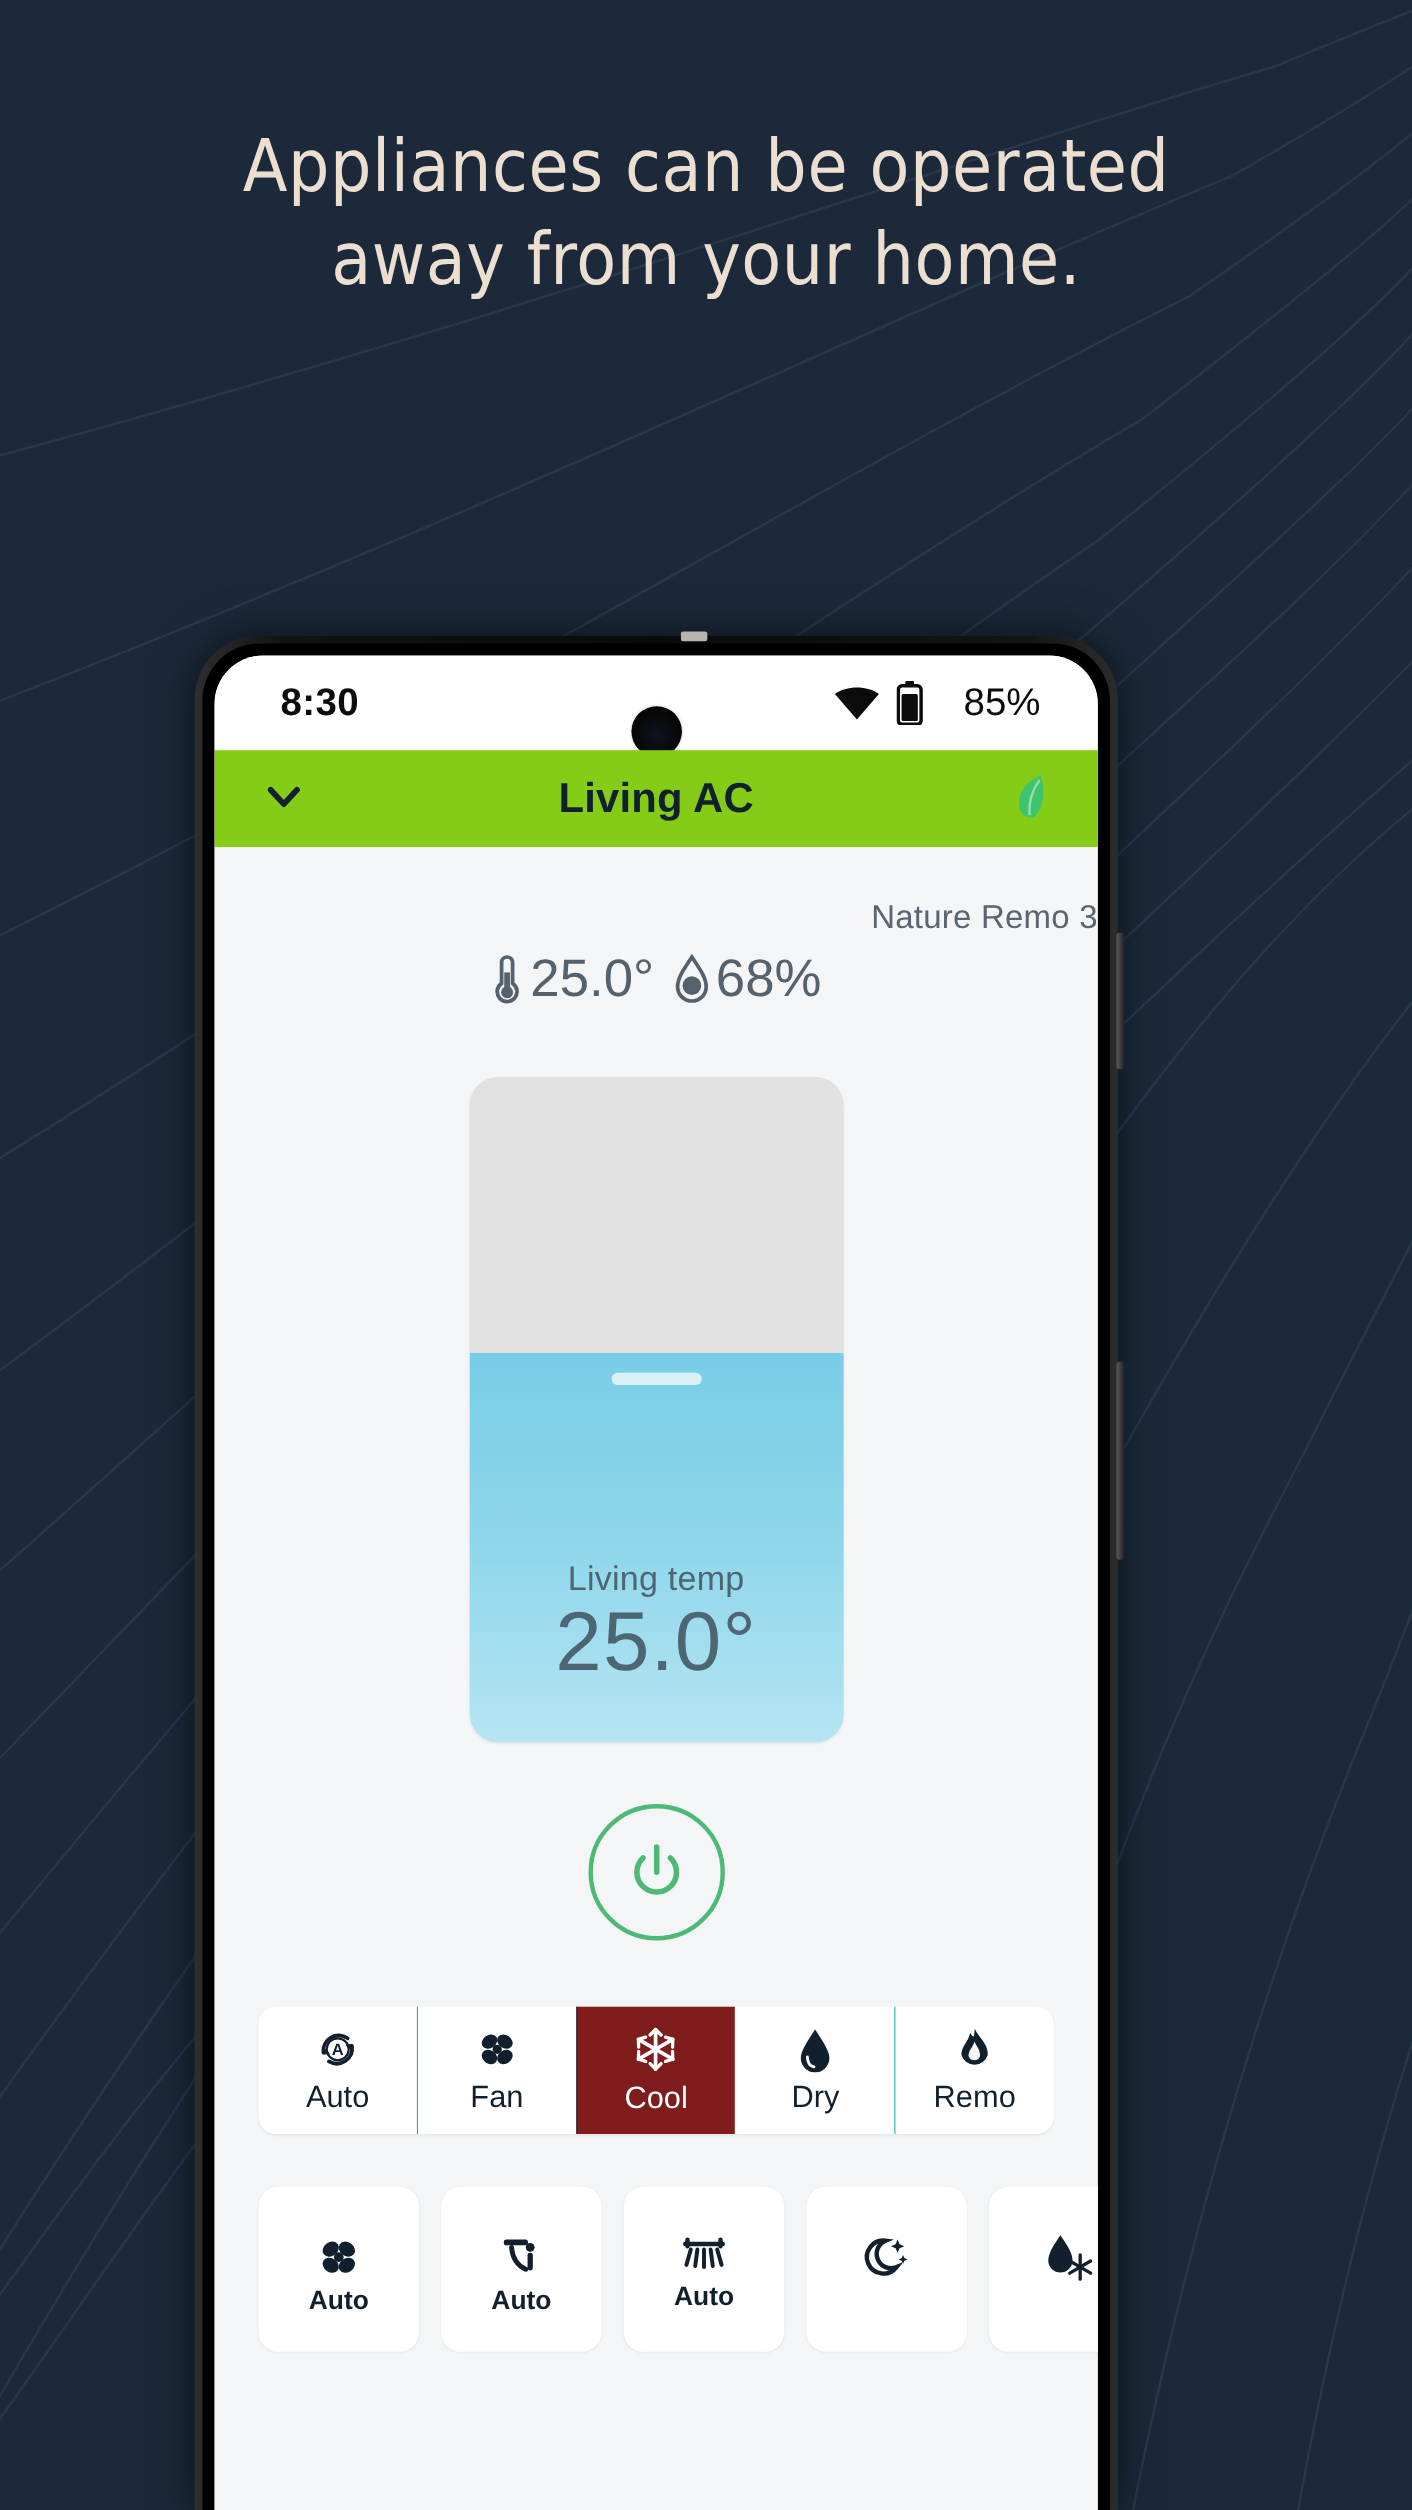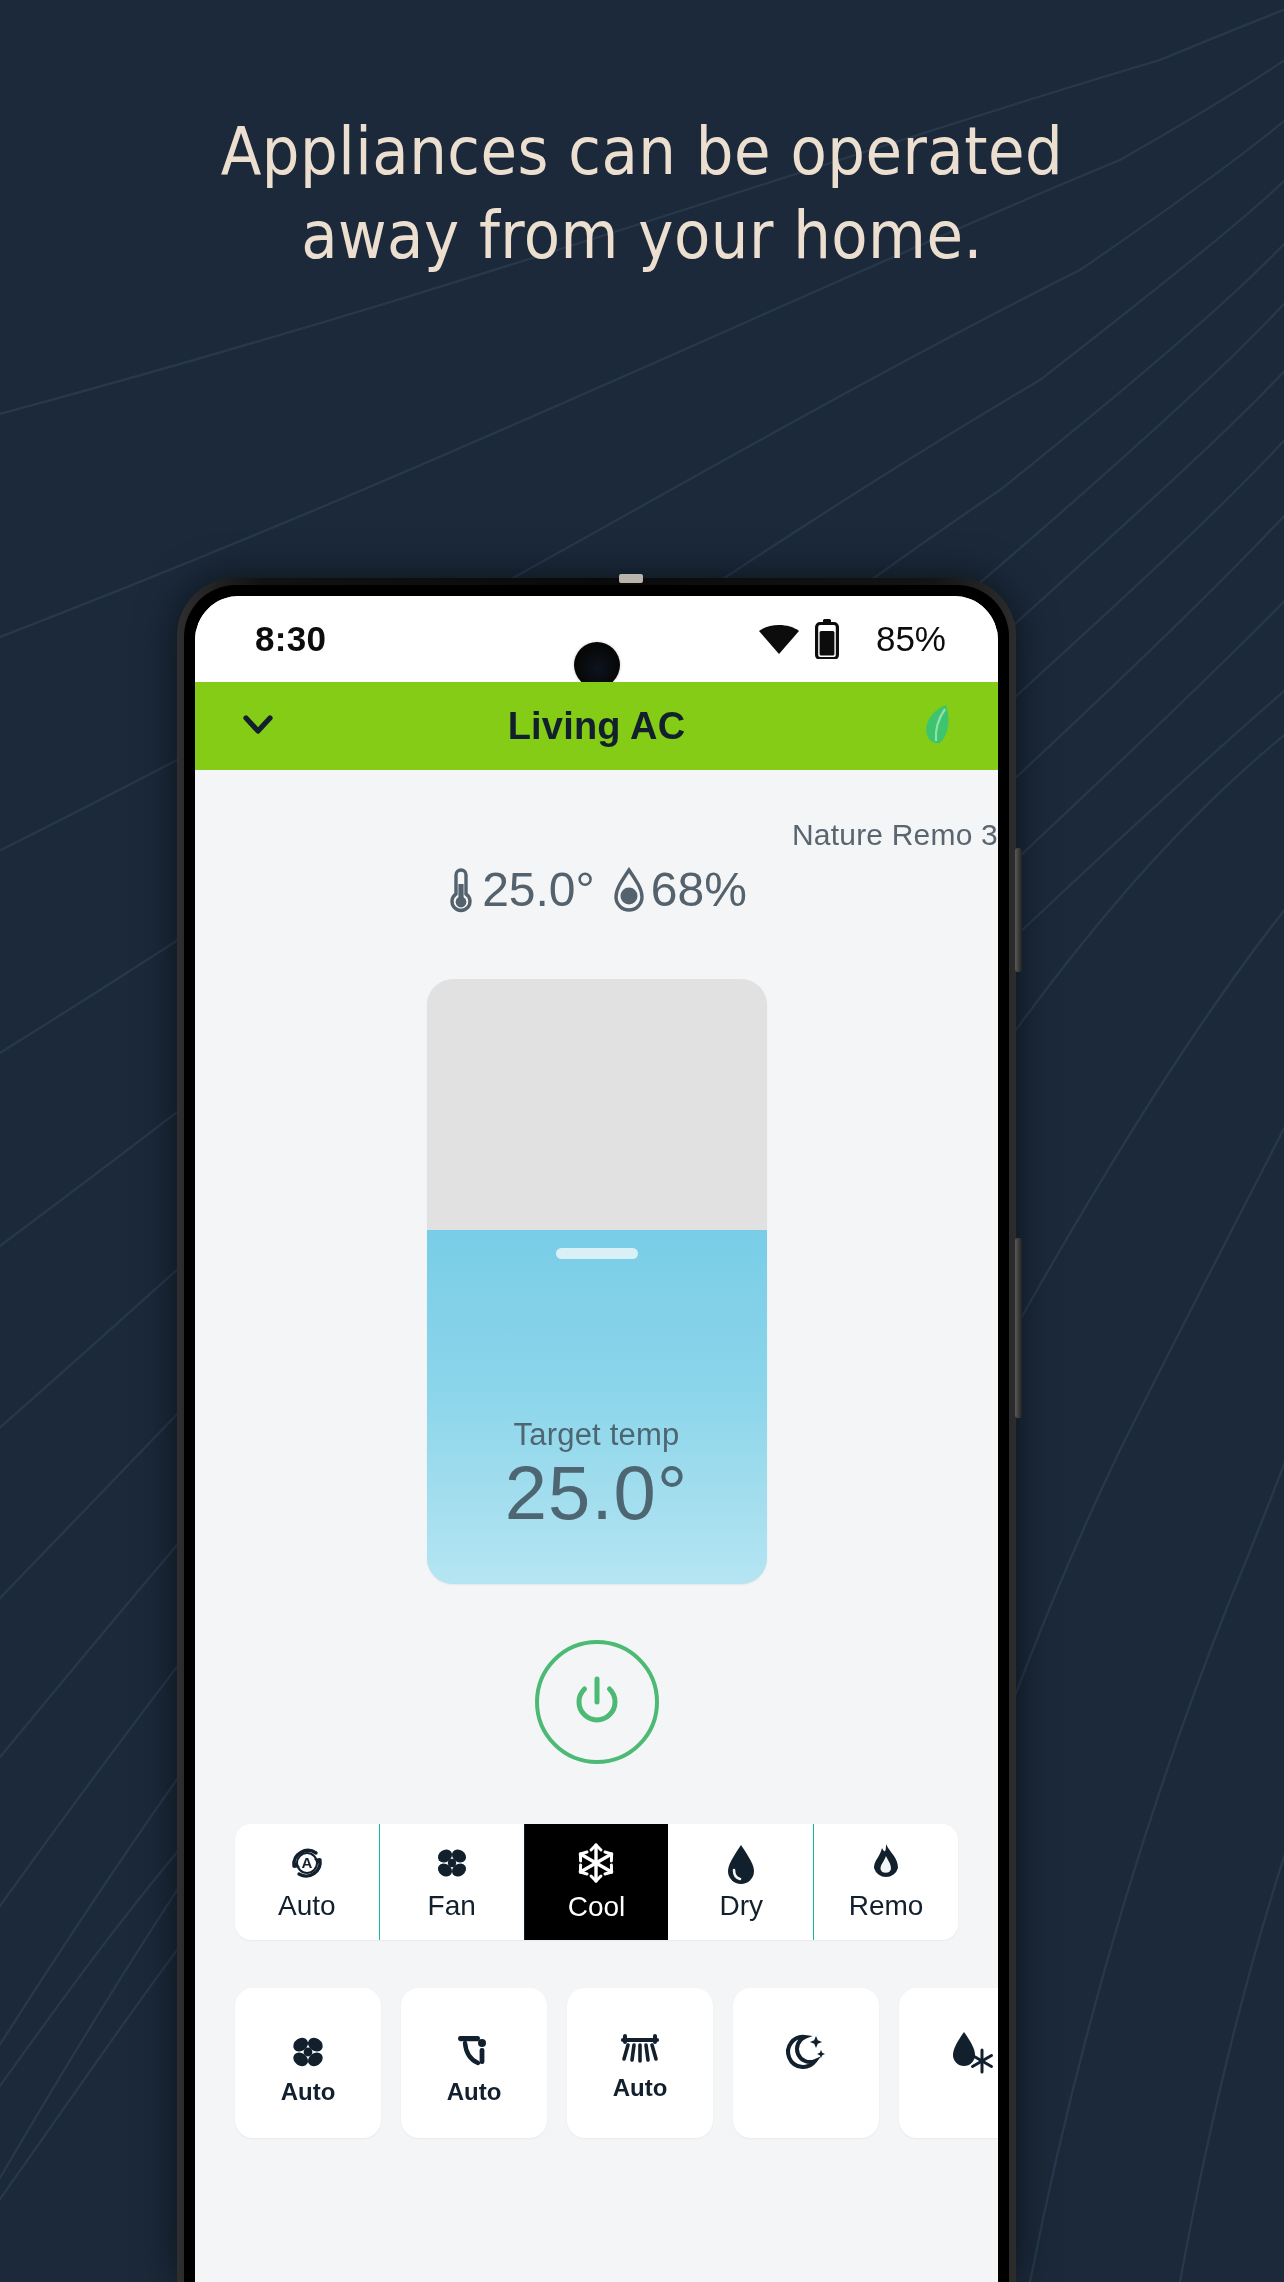--- a/index.html
+++ b/index.html
@@ -227,21 +227,21 @@
     display: flex; flex-direction: column;
     align-items: center; justify-content: center;
     gap: 6px;
     color: #12202e;
     font-size: 28px;
     border-left: 1px solid #14b8a6;
     cursor: pointer;
   }
   .mode-tab:first-child { border-left: none; }
   .mode-tab.active {
-    background: #000000;
+    background: #7f1d1d;
     color: #ffffff;
     border-left-color: #0d2030;
   }
   .mode-tab.active + .mode-tab { border-left-color: transparent; }
   .mode-tab .ic { line-height: 0; }
 
   
   .opt-row {
     margin: 48px 0 0 40px;
     display: flex;
@@ -354,21 +354,21 @@
             </svg>
             <span class="val">68%</span>
           </div>
         </div>
 
         <div class="slider-wrap">
           <div class="slider-fill" style="height: 58.5%;">
             <div class="slider-handle"></div>
           </div>
           <div class="slider-text">
-            <div class="lbl">Target temp</div>
+            <div class="lbl">Living temp</div>
             <div class="big">25.0°</div>
           </div>
         </div>
 
         <div class="power-row">
           <div class="power-btn">
             <svg width="66" height="66" viewBox="0 0 66 66">
               <path d="M20.5 20 A 18 18 0 1 0 45.5 20" fill="none" stroke="#4cba74" stroke-width="5" stroke-linecap="round"></path>
               <line x1="33" y1="10" x2="33" y2="33" stroke="#4cba74" stroke-width="5" stroke-linecap="round"></line>
             </svg>

